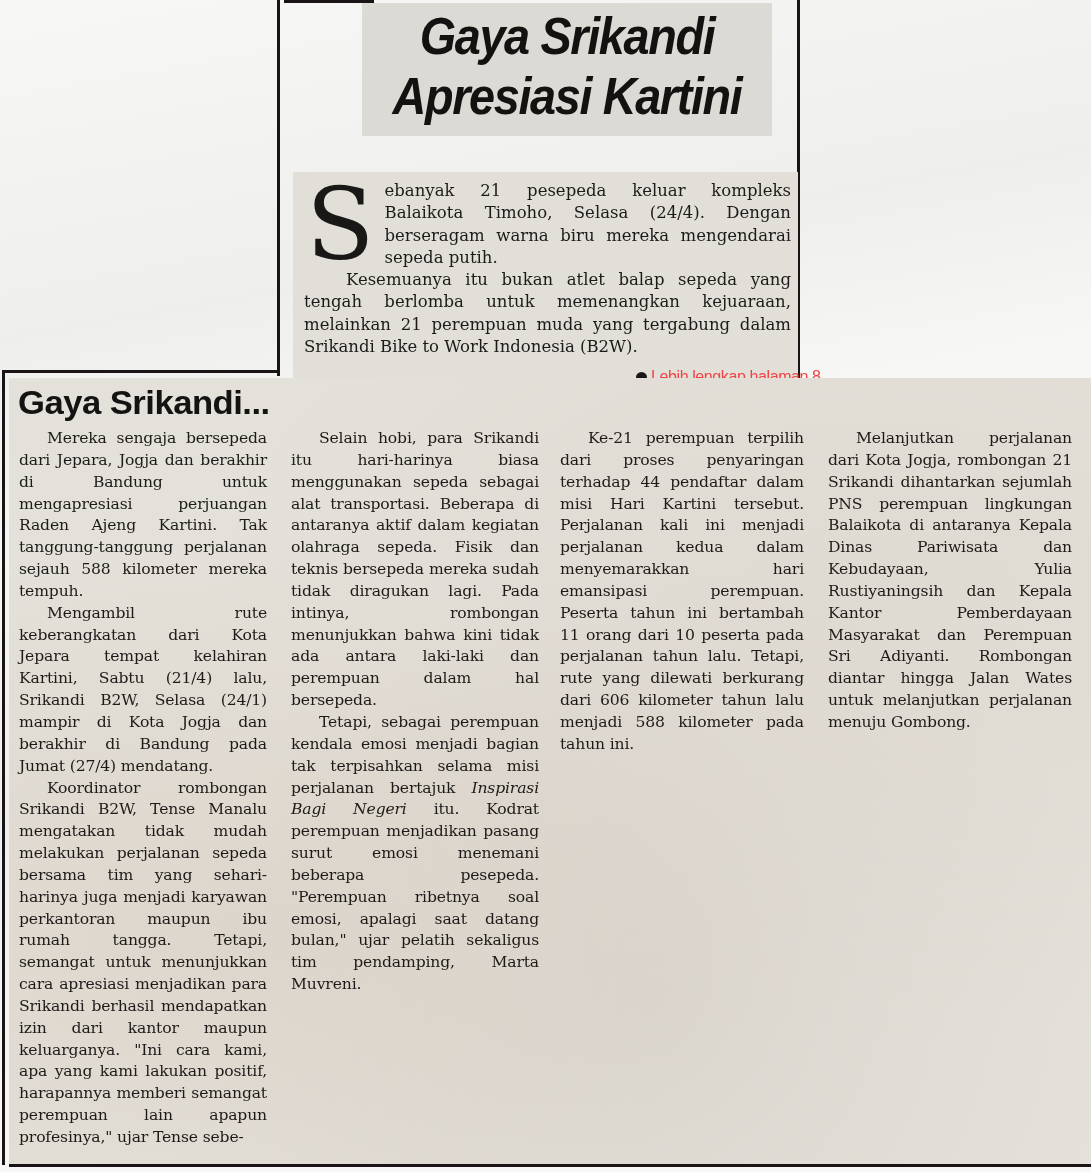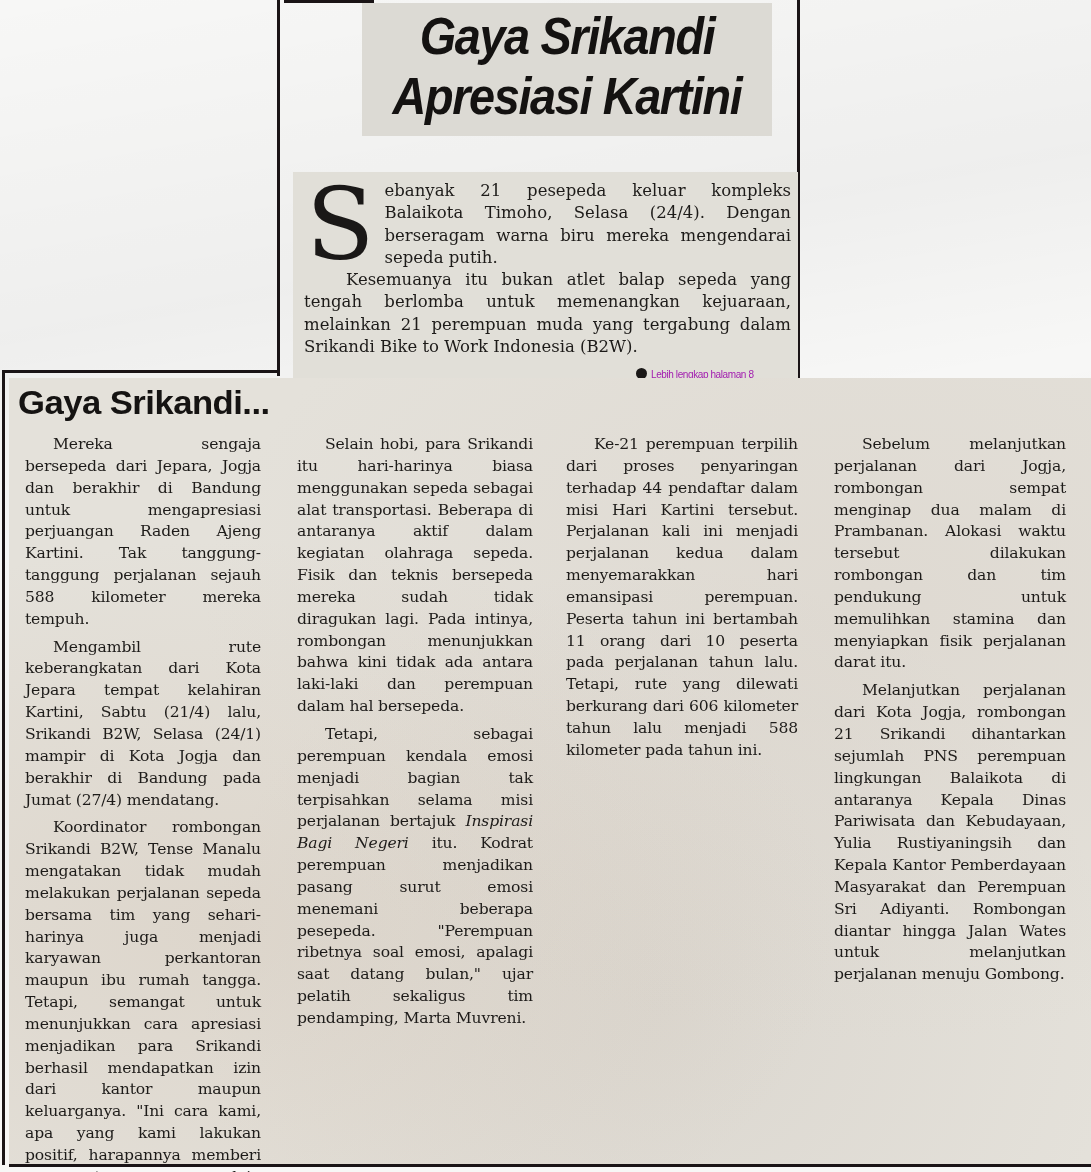--- a/index.html
+++ b/index.html
@@ -38,22 +38,22 @@
       font-size: 16.5px; line-height: 22.3px; text-align: justify; color: #1d1b19;
     }
     .dropcap {
       float: left; font-size: 100px; line-height: 86px; margin: 2px 10px 0 2px;
       font-family: "DejaVu Serif", serif; color: #1a1817;
     }
     .lead-text p { margin: 0; }
     .lead-text .indent { text-indent: 42px; }
     .more-link {
       position: absolute; left: 636px; top: 368px;
-      font-family: "Liberation Sans", sans-serif; font-size: 10px; letter-spacing: -0.4px;
-      color: #a21caf;
+      font-family: "Liberation Sans", sans-serif; font-size: 16px; letter-spacing: -0.4px;
+      color: #ef4444;
     }
     .bullet {
       display: inline-block; width: 11px; height: 11px; border-radius: 50%; background: #1a1817;
       margin-right: 4px; vertical-align: -1px;
     }
     
     .cont-box {
       position: absolute; left: 9px; top: 378px; width: 1082px; height: 786px;
       background: #e4e1da;
     }
@@ -68,21 +68,21 @@
       position: absolute; left: 18px; top: 383px;
       font-family: "Liberation Sans", sans-serif; font-weight: bold; font-size: 33px;
       letter-spacing: -0.5px; color: #151312; line-height: 40px;
       transform: scaleX(1.05); transform-origin: left top;
     }
     .col {
       position: absolute; top: 428px; width: 248px;
       font-size: 15.6px; line-height: 21.85px; text-align: justify; color: #1d1b19;
       letter-spacing: -0.15px;
     }
-    .col p { margin: 6px; }
+    .col p { margin: 0; }
     .col .indent { text-indent: 28px; }
     .col1 { left: 19px; }
     .col2 { left: 291px; }
     .col3 { left: 560px; width: 244px; }
     .col4 { left: 828px; width: 244px; }
     .sq {
       display: inline-block; width: 10px; height: 10px; border: 1.5px solid #1a1817;
       box-shadow: 2px 2px 0 #1a1817; vertical-align: 0; margin: 0 3px 0 2px;
     }
     em { font-style: italic; }
@@ -129,15 +129,14 @@
 <div class="col col2">
   <p class="indent">Selain hobi, para Srikandi itu hari-harinya biasa menggunakan sepeda sebagai alat transportasi. Beberapa di antaranya aktif dalam kegiatan olahraga sepeda. Fisik dan teknis bersepeda mereka sudah tidak diragukan lagi. Pada intinya, rombongan menunjukkan bahwa kini tidak ada antara laki-laki dan perempuan dalam hal bersepeda.</p>
   <p class="indent"><span>Tetapi, sebagai perempuan kendala emosi menjadi bagian tak terpisahkan selama misi perjalanan bertajuk</span> <em>Inspirasi Bagi Negeri</em><span> itu. Kodrat perempuan menjadikan pasang surut emosi menemani beberapa pesepeda. "Perempuan ribetnya soal emosi, apalagi saat datang bulan," ujar pelatih sekaligus tim pendamping, Marta Muvreni.</span></p>
 </div>
 
 <div class="col col3">
   <p class="indent">Ke-21 perempuan terpilih dari proses penyaringan terhadap 44 pendaftar dalam misi Hari Kartini tersebut. Perjalanan kali ini menjadi perjalanan kedua dalam menyemarakkan hari emansipasi perempuan. Peserta tahun ini bertambah 11 orang dari 10 peserta pada perjalanan tahun lalu. Tetapi, rute yang dilewati berkurang dari 606 kilometer tahun lalu menjadi 588 kilometer pada tahun ini.</p>
 </div>
 
 <div class="col col4">
-  <p class="indent">Sebelum melanjutkan perjalanan dari Jogja, rombongan sempat menginap dua malam di Prambanan. Alokasi waktu tersebut dilakukan rombongan dan tim pendukung untuk memulihkan stamina dan menyiapkan fisik perjalanan darat itu.</p>
   <p class="indent">Melanjutkan perjalanan dari Kota Jogja, rombongan 21 Srikandi dihantarkan sejumlah PNS perempuan lingkungan Balaikota di antaranya Kepala Dinas Pariwisata dan Kebudayaan, Yulia Rustiyaningsih dan Kepala Kantor Pemberdayaan Masyarakat dan Perempuan Sri Adiyanti. Rombongan diantar hingga Jalan Wates untuk melanjutkan perjalanan menuju Gombong.</p>
 </div>
 
 </body></html>

